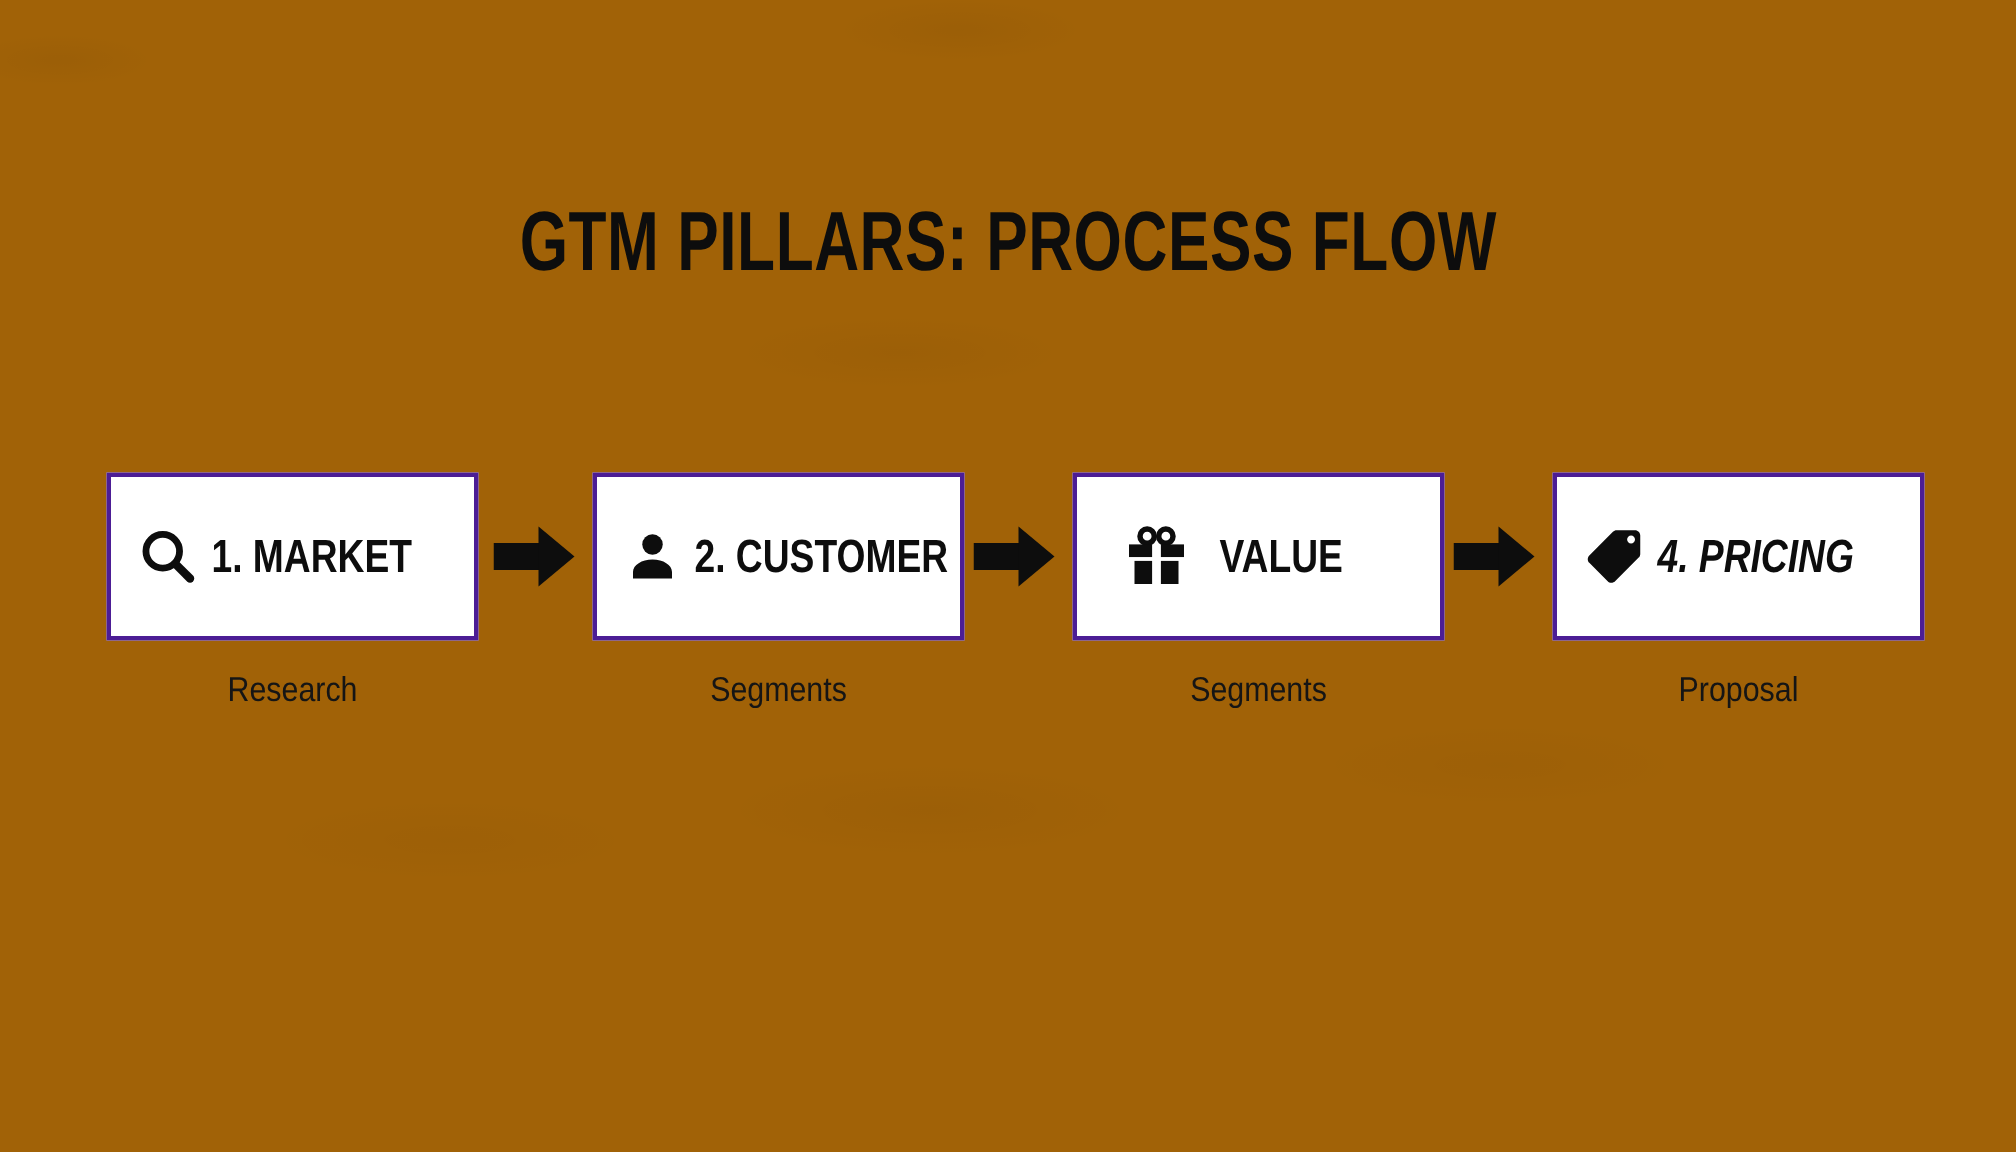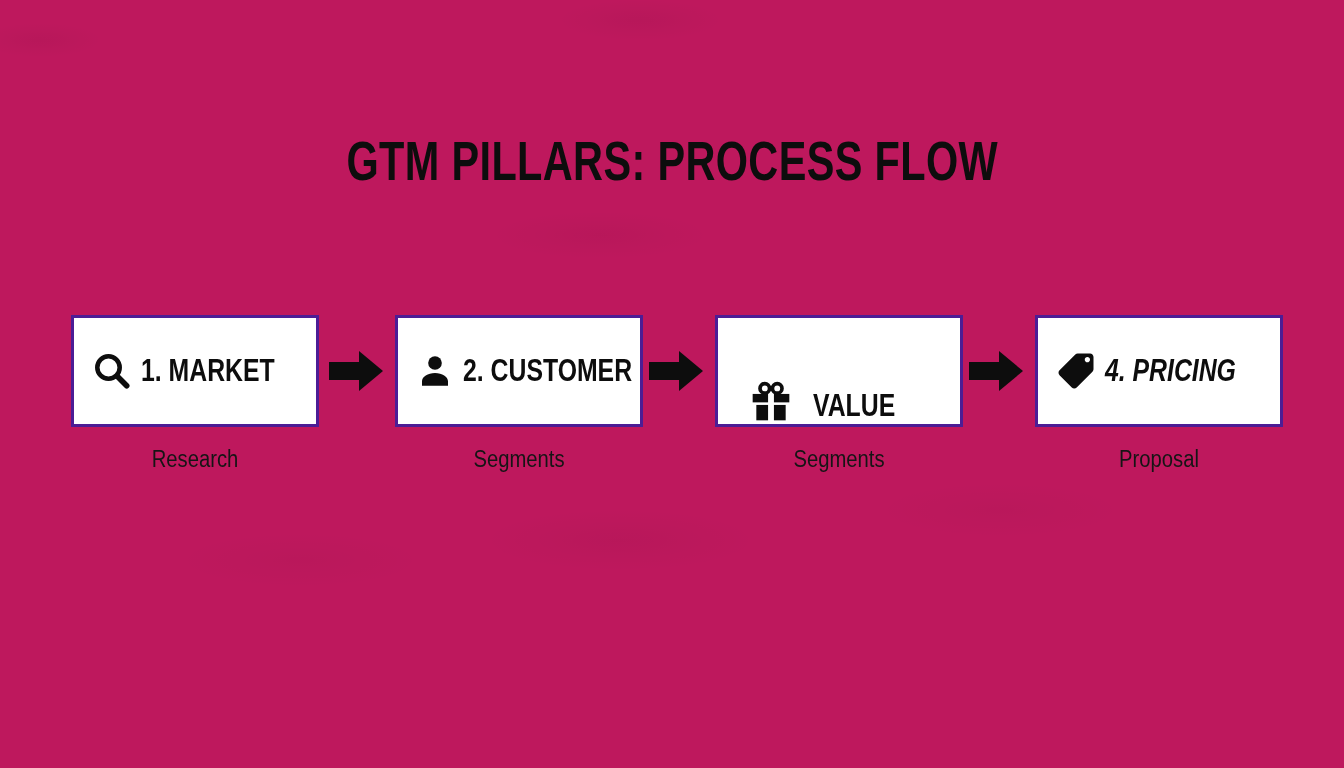--- a/index.html
+++ b/index.html
@@ -5,21 +5,21 @@
   html, body {
     margin: 0;
     padding: 0;
     background: #ffffff;
     font-family: "Liberation Sans", "DejaVu Sans", sans-serif;
   }
   .canvas {
     position: relative;
     width: 1344px;
     height: 768px;
-    background: #be185d;
+    background: #a16207;
     overflow: hidden;
   }
   
   .noise {
     position: absolute;
     inset: 0;
     background:
       radial-gradient(120px 30px at 640px 20px, rgba(0,0,0,0.035), transparent 70%),
       radial-gradient(160px 35px at 600px 235px, rgba(0,0,0,0.03), transparent 70%),
       radial-gradient(200px 45px at 620px 540px, rgba(0,0,0,0.03), transparent 70%),
@@ -141,21 +141,21 @@
   </div>
   <div class="sublabel" style="left:395px;">Segments</div>
 
   <div class="flow-arrow" style="left:649px;">
     <svg width="56" height="44" viewBox="0 0 56 44">
       <rect x="0" y="13" width="31" height="18" fill="#0d0d0d"></rect>
       <polygon points="30,2 54,22 30,42" fill="#0d0d0d"></polygon>
     </svg>
   </div>
 
-  <div class="step-box wide-gap" style="left:715px;align-items:flex-end;">
+  <div class="step-box wide-gap" style="left:715px;">
     <span class="icon">
       <svg width="44" height="44" viewBox="0 0 24 24">
         <circle cx="8.6" cy="4.6" r="2.6" fill="none" stroke="#0d0d0d" stroke-width="2"></circle>
         <circle cx="15.4" cy="4.6" r="2.6" fill="none" stroke="#0d0d0d" stroke-width="2"></circle>
         <rect x="2" y="7.6" width="8.4" height="4.6" fill="#0d0d0d"></rect>
         <rect x="13.6" y="7.6" width="8.4" height="4.6" fill="#0d0d0d"></rect>
         <rect x="4" y="13.6" width="6.4" height="8.4" fill="#0d0d0d"></rect>
         <rect x="13.6" y="13.6" width="6.4" height="8.4" fill="#0d0d0d"></rect>
       </svg>
     </span>

